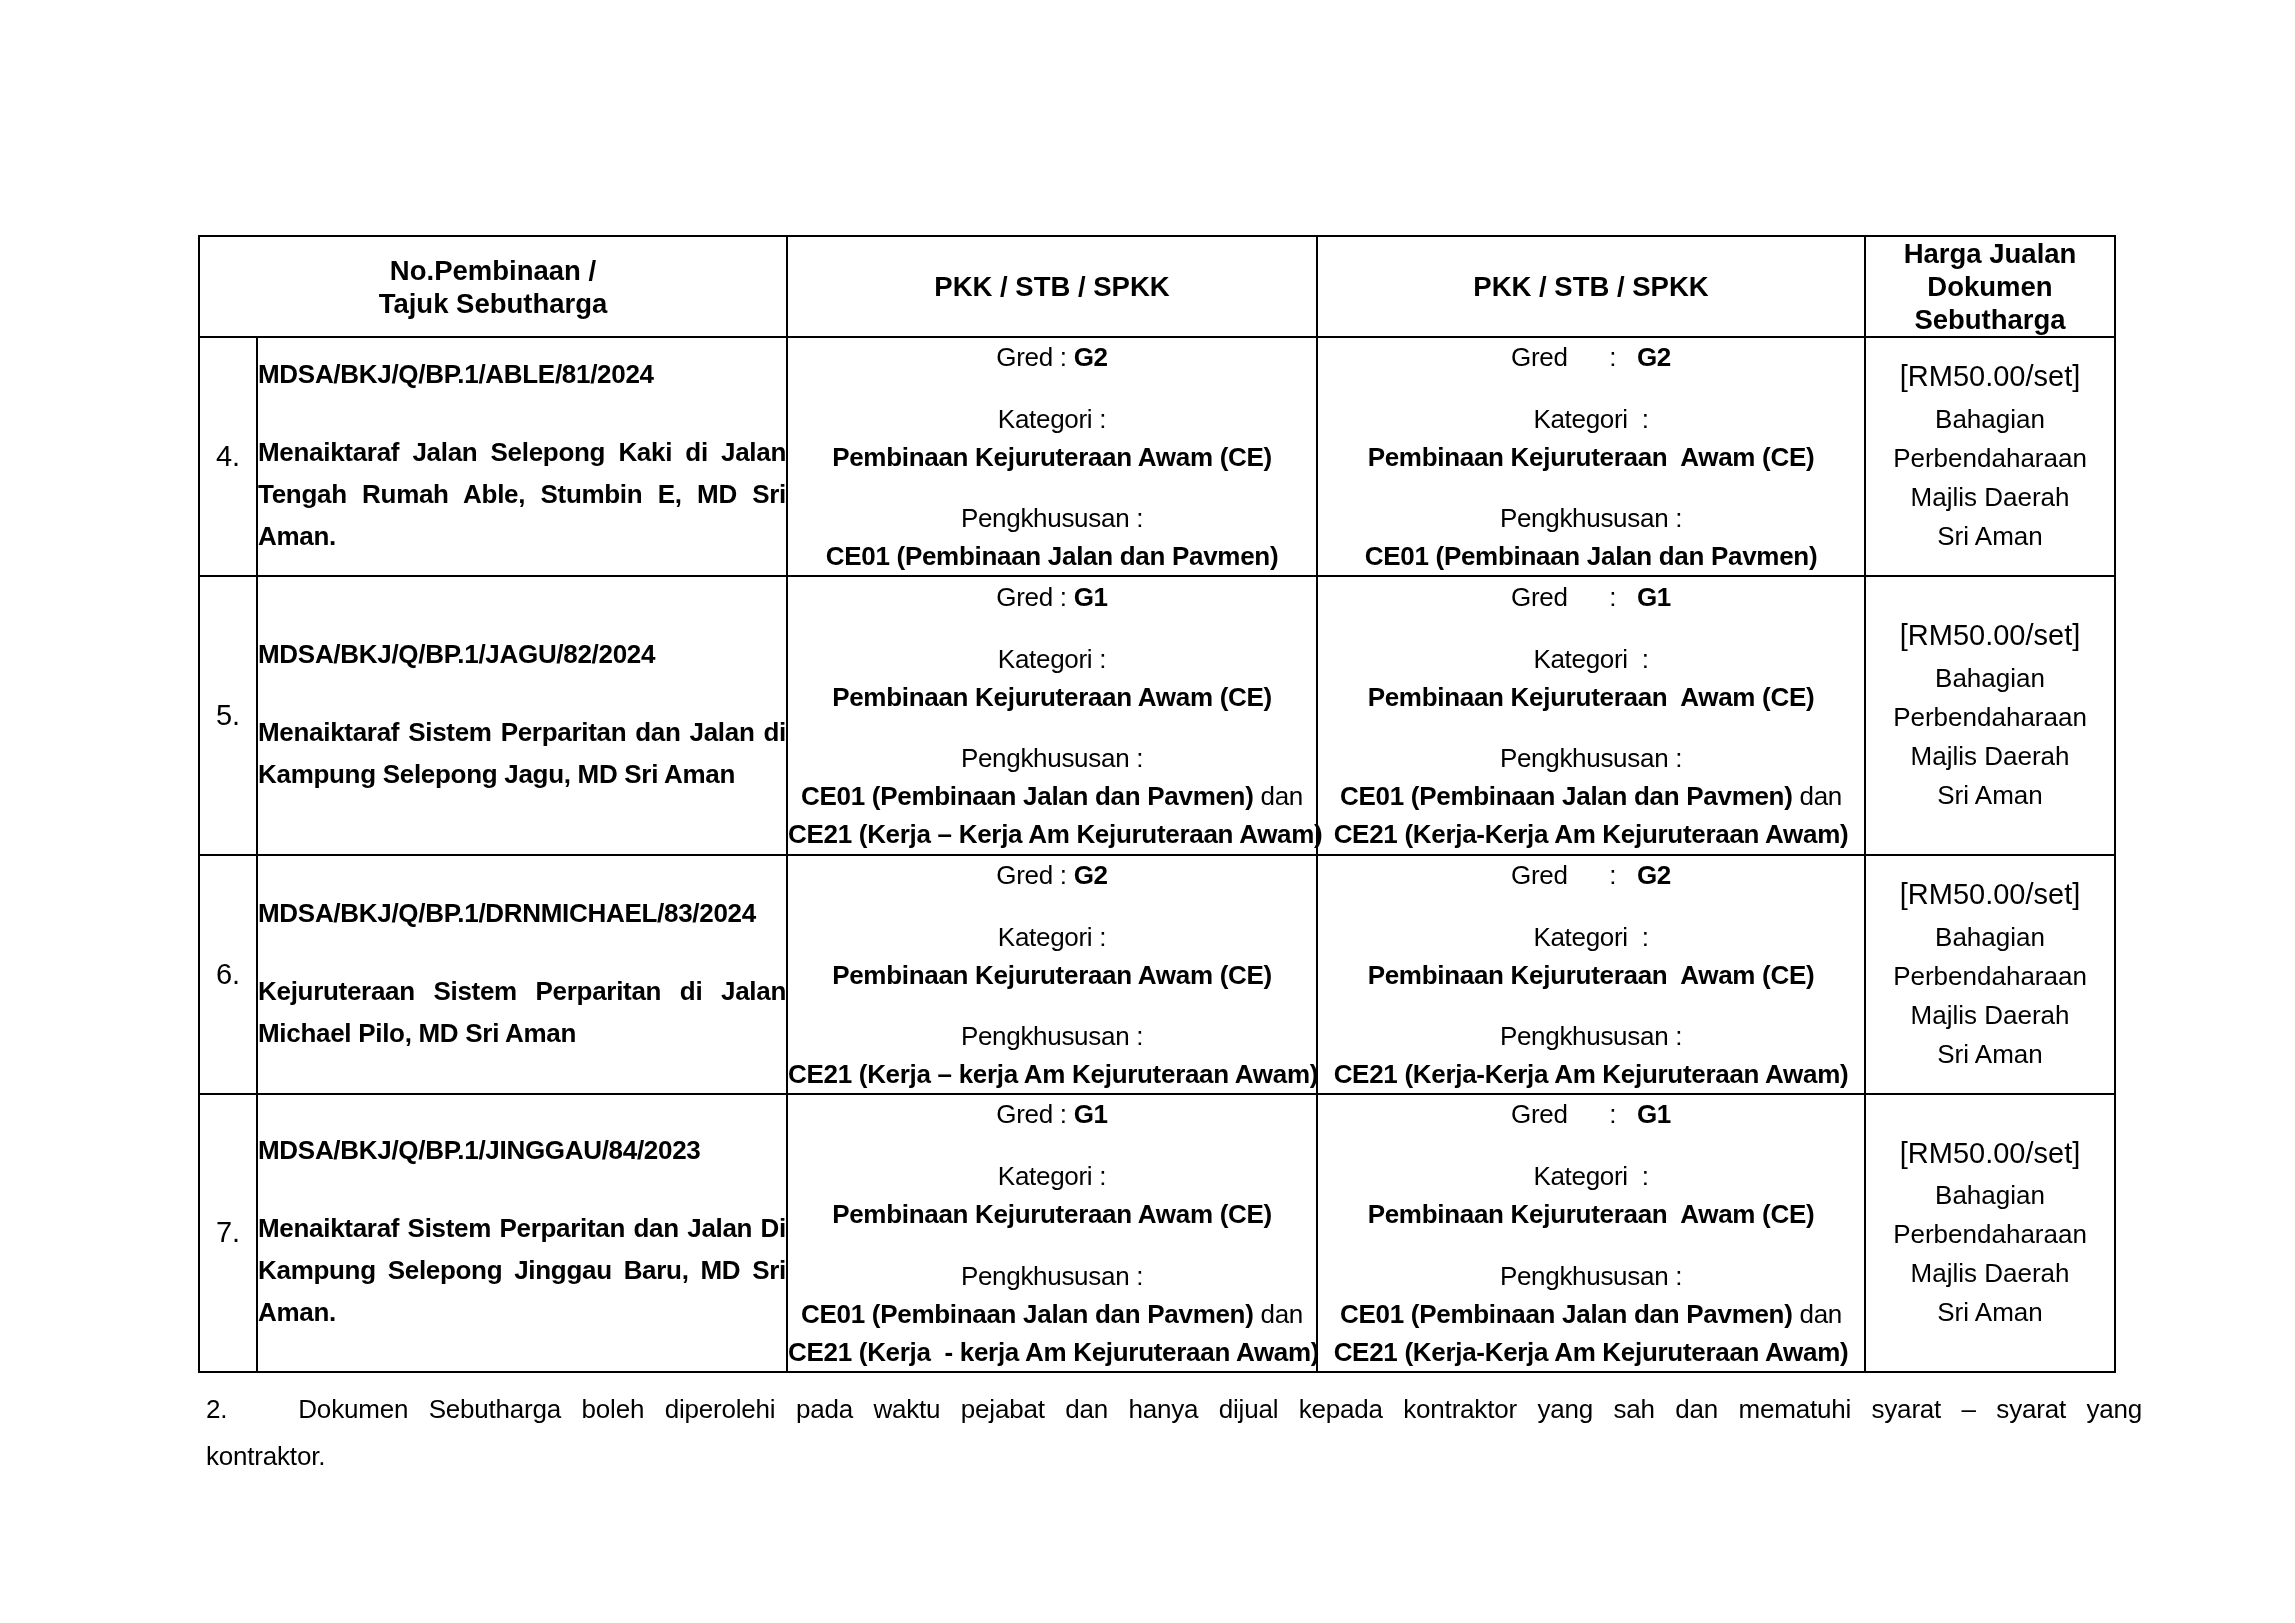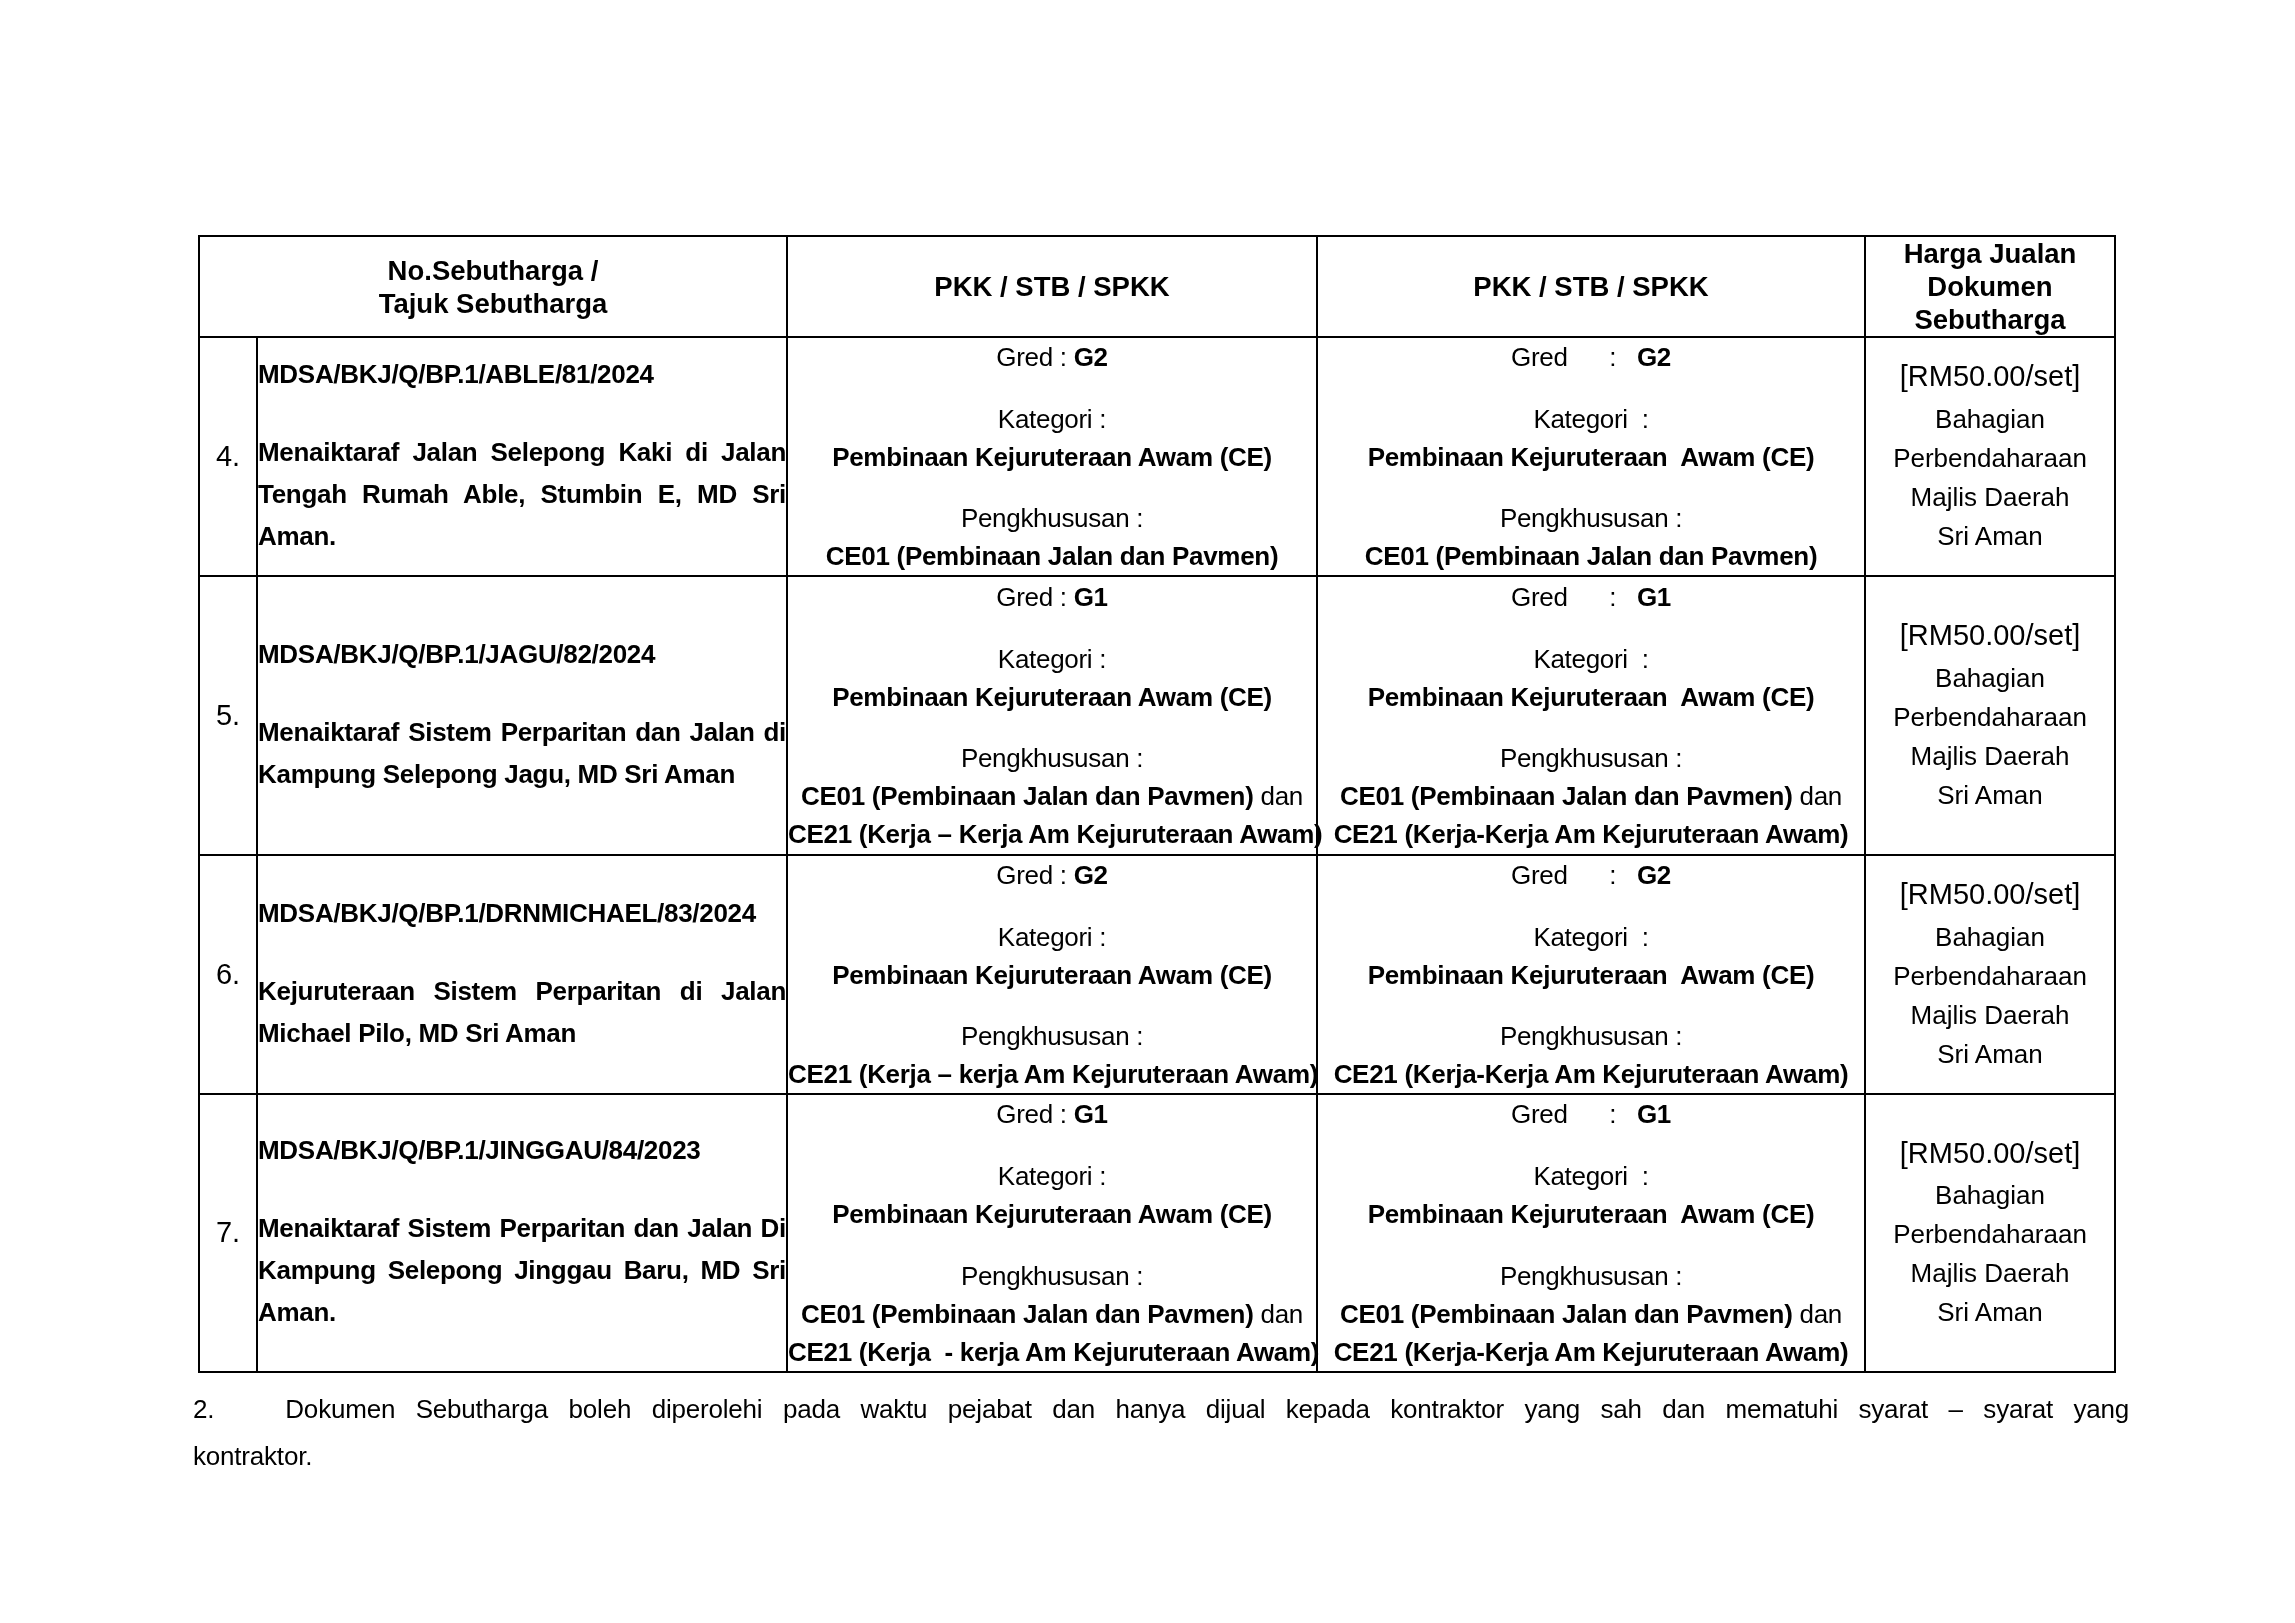--- a/index.html
+++ b/index.html
@@ -25,41 +25,41 @@
   .title-ref { white-space:nowrap; line-height:37px; margin-bottom:38px; }
   .title-text div { line-height:42px; }
   .jline { text-align:justify; text-align-last:justify; }
   .pkk-cell { padding:9.2px 10.5px 9.2px 9.2px; font-size:26px; letter-spacing:-0.3px; }
   .pkk-group { margin-top:23.6px;text-align:center; }
   .pkk-group:first-child { margin-top:0; }
   .pkk-line { white-space:nowrap; line-height:38px; }
   .b { font-weight:700; }
   .price-cell { text-align:center; font-size:26px; line-height:39px; padding:6.5px 2.6px; }
   .price-main { font-size:29px; margin-bottom:3.9px; }
-  .footer { position:absolute; left:193px; top:1386px; width:1936px; font-size:26px; letter-spacing:-0.2px; line-height:47px; }
+  .footer { position:absolute; left:206px; top:1386px; width:1936px; font-size:26px; letter-spacing:-0.2px; line-height:47px; }
   .footer-line1 { text-align:justify; text-align-last:justify; }
   .footer-gap { display:inline-block; width:71px; }
 </style>
 </head>
 <body>
 
 <div class="page">
 
   <table class="quote-table">
     <colgroup>
       <col class="c-no">
         <col class="c-title">
         <col class="c-pkk1">
         <col class="c-pkk2">
         <col class="c-price">
     </colgroup>
     <thead>
       <tr>
         <th colspan="2">
-          <div>No.Sebutharga /</div>
+          <div>No.Pembinaan /</div>
           <div>Tajuk Sebutharga</div>
         </th>
         <th>
           <div>PKK / STB / SPKK</div>
         </th>
         <th>
           <div>PKK / STB / SPKK</div>
         </th>
         <th>
           <div>Harga Jualan</div>

